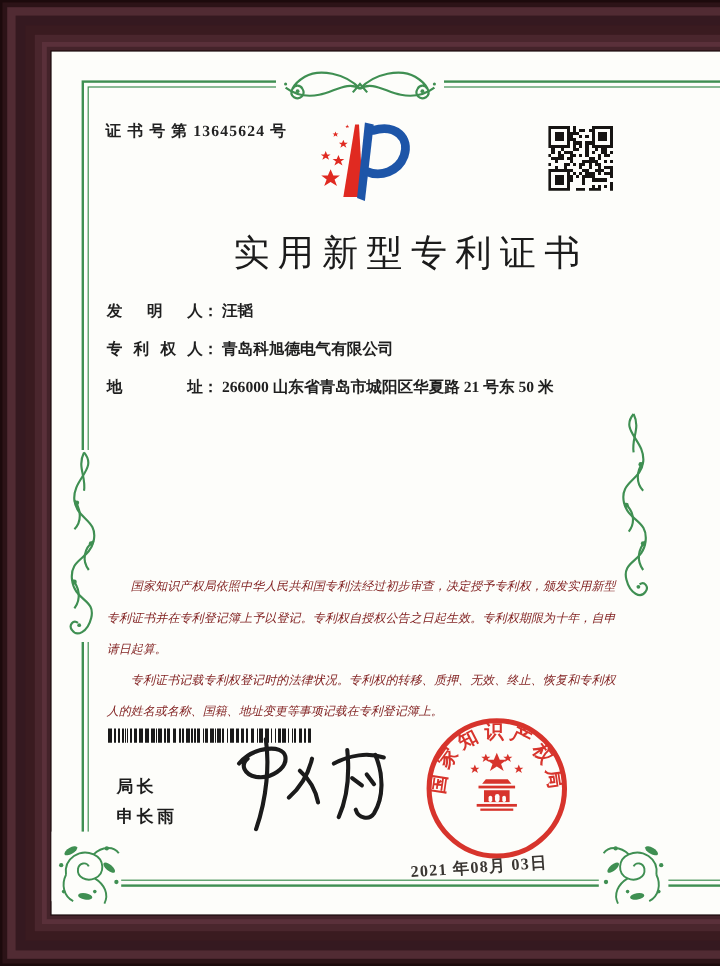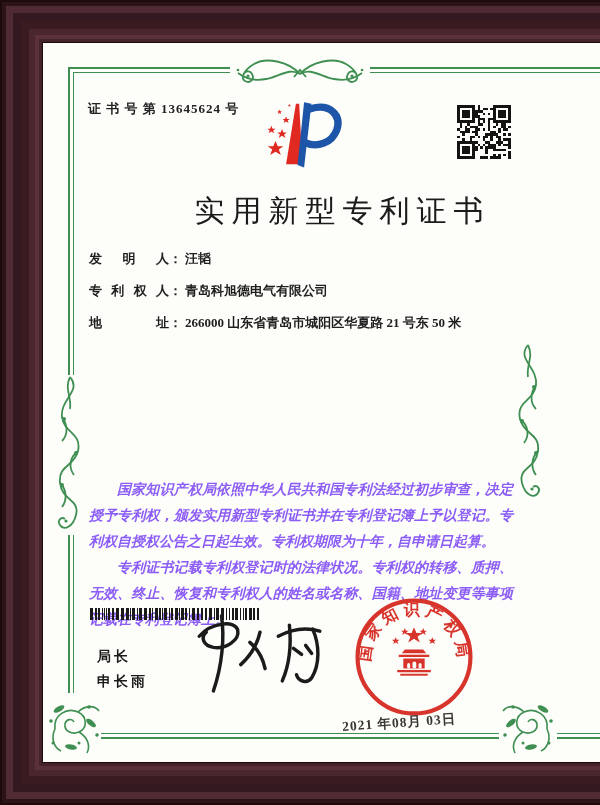--- a/index.html
+++ b/index.html
@@ -32,22 +32,22 @@
   .l-blue{fill:var(--logo_blue,#1d55a8);}
   .l-blue-s{stroke:var(--logo_blue,#1d55a8);fill:none;}
   .title{left:0;top:148px;width:100%;text-align:center;font-size:30px;font-weight:normal;
          letter-spacing:7px;color:#1b1b1b;}
   .fields{left:46px;top:207px;right:40px;font-size:13px;color:#1f1f1f;font-weight:700;}
   .frow{height:21px;margin-bottom:11px;white-space:nowrap;}
   .flabel{display:inline-block;width:80px;text-align:justify;text-align-last:justify;vertical-align:top;}
   .fvalue{margin-left:3px;}
   .pair2{margin-left:30px;}
   .pair2 .flabel{width:67px;}
-  .paras{left:46px;top:434px;width:424px;font-size:14px;line-height:26px;color:#8b5cf6;
-         text-align:justify;font-style:italic;font-weight:bold;}
+  .paras{left:46px;top:434px;width:424px;font-size:10px;line-height:26px;color:#7f1d1d;
+         text-align:justify;font-style:italic;}
   .paras p{margin:0;text-indent:2em;}
   .barcode{left:47px;top:563px;width:172px;height:12px;}
   .barcode svg{width:100%;height:100%;fill:#1a1a1a;shape-rendering:crispEdges;}
   .director{left:54px;top:601px;font-size:14px;color:#1c1c1c;letter-spacing:3px;font-weight:600;line-height:25px;}
   .sig{left:140px;top:568px;width:152px;height:88px;}
   .sig path{stroke:#1b1b1b;stroke-width:3.4;fill:none;stroke-linecap:round;stroke-linejoin:round;}
   .seal{left:310px;top:553px;width:122px;height:122px;opacity:.93;}
   .s-red{fill:var(--seal_red,#d5251d);}
   .s-ring{stroke:var(--seal_red,#d5251d);fill:none;}
   .seal-text{font-size:21px;font-weight:bold;letter-spacing:6px;fill:var(--seal_red,#d5251d);}

